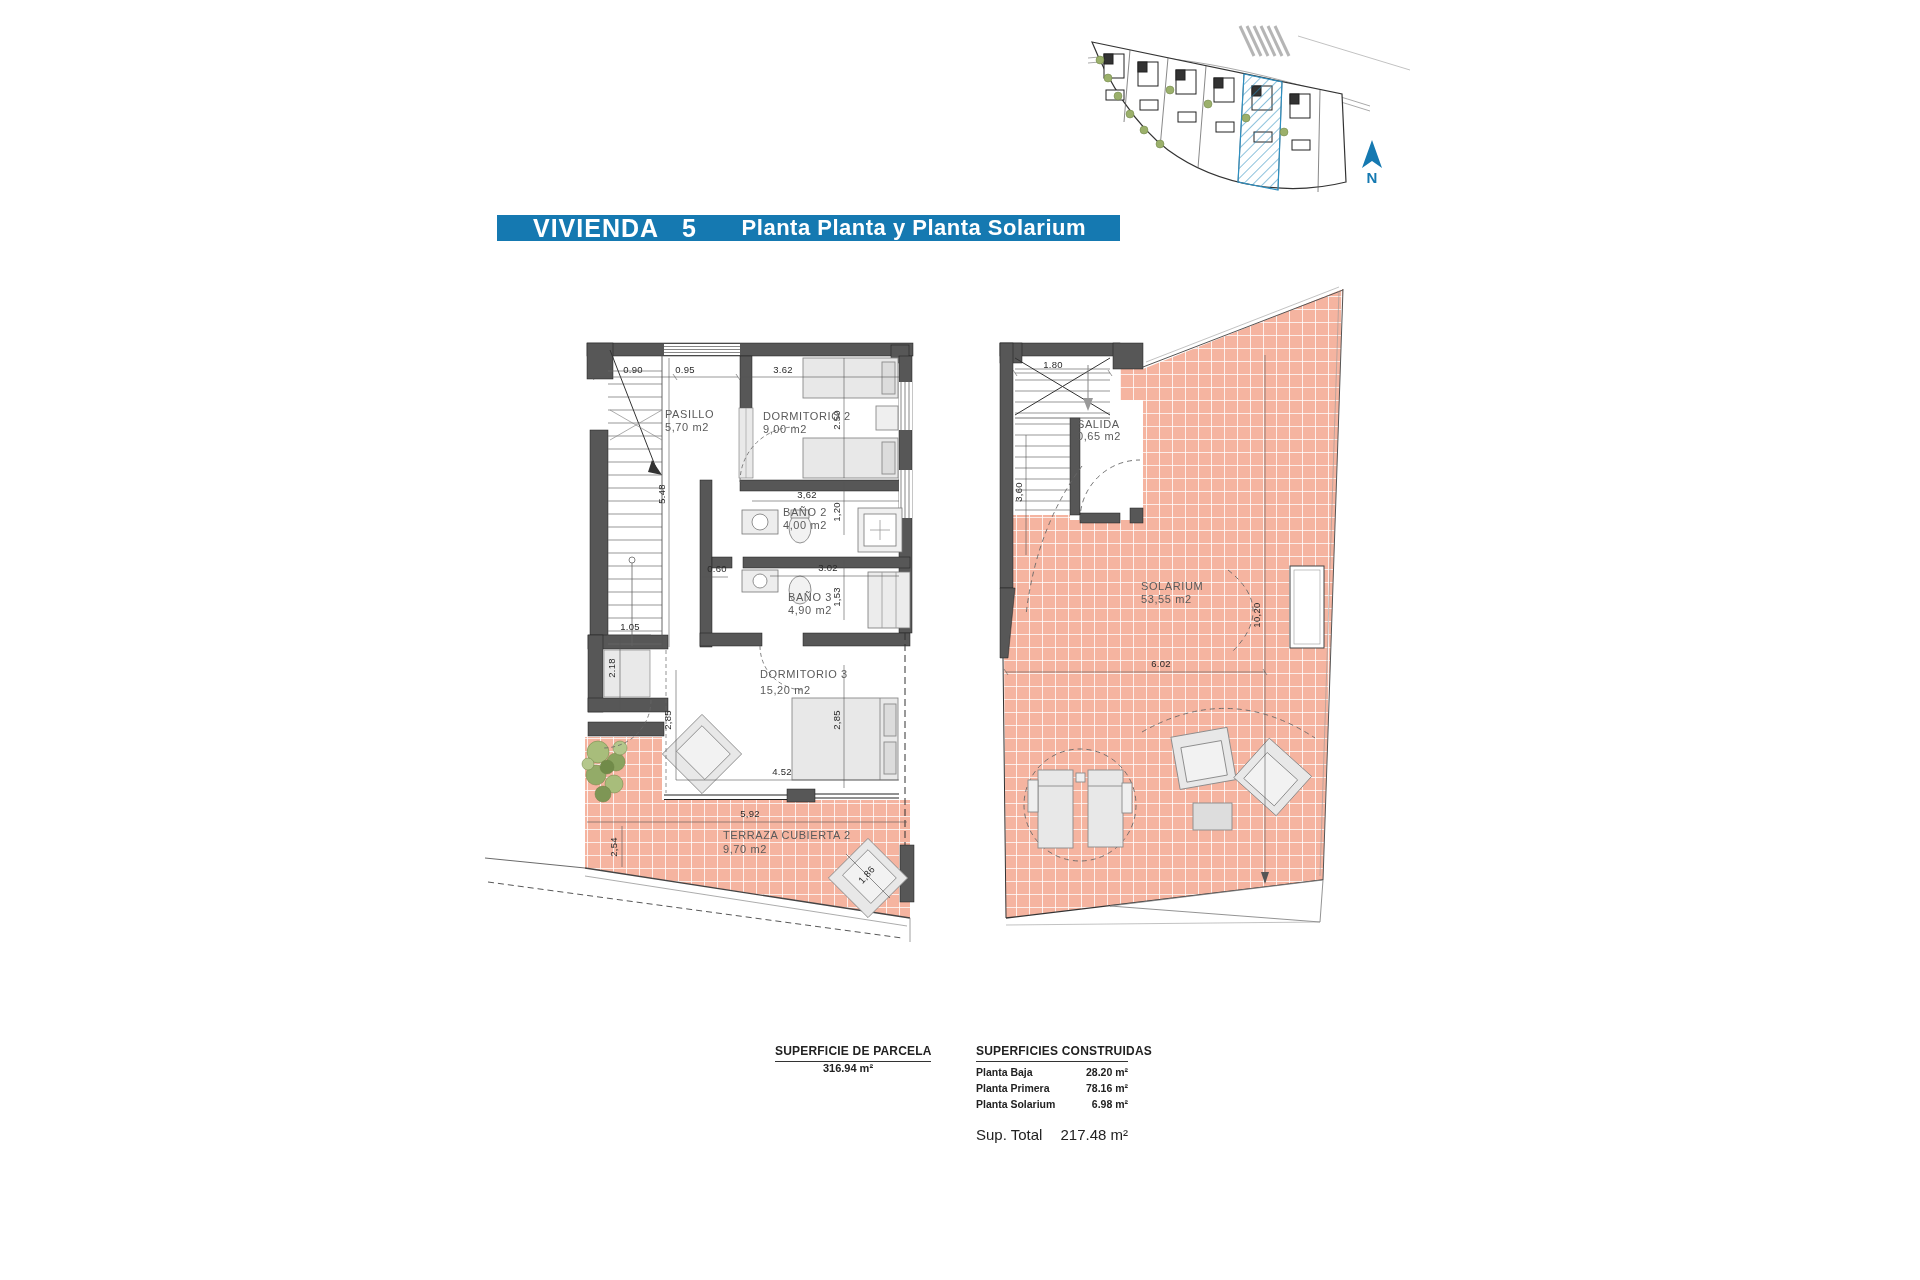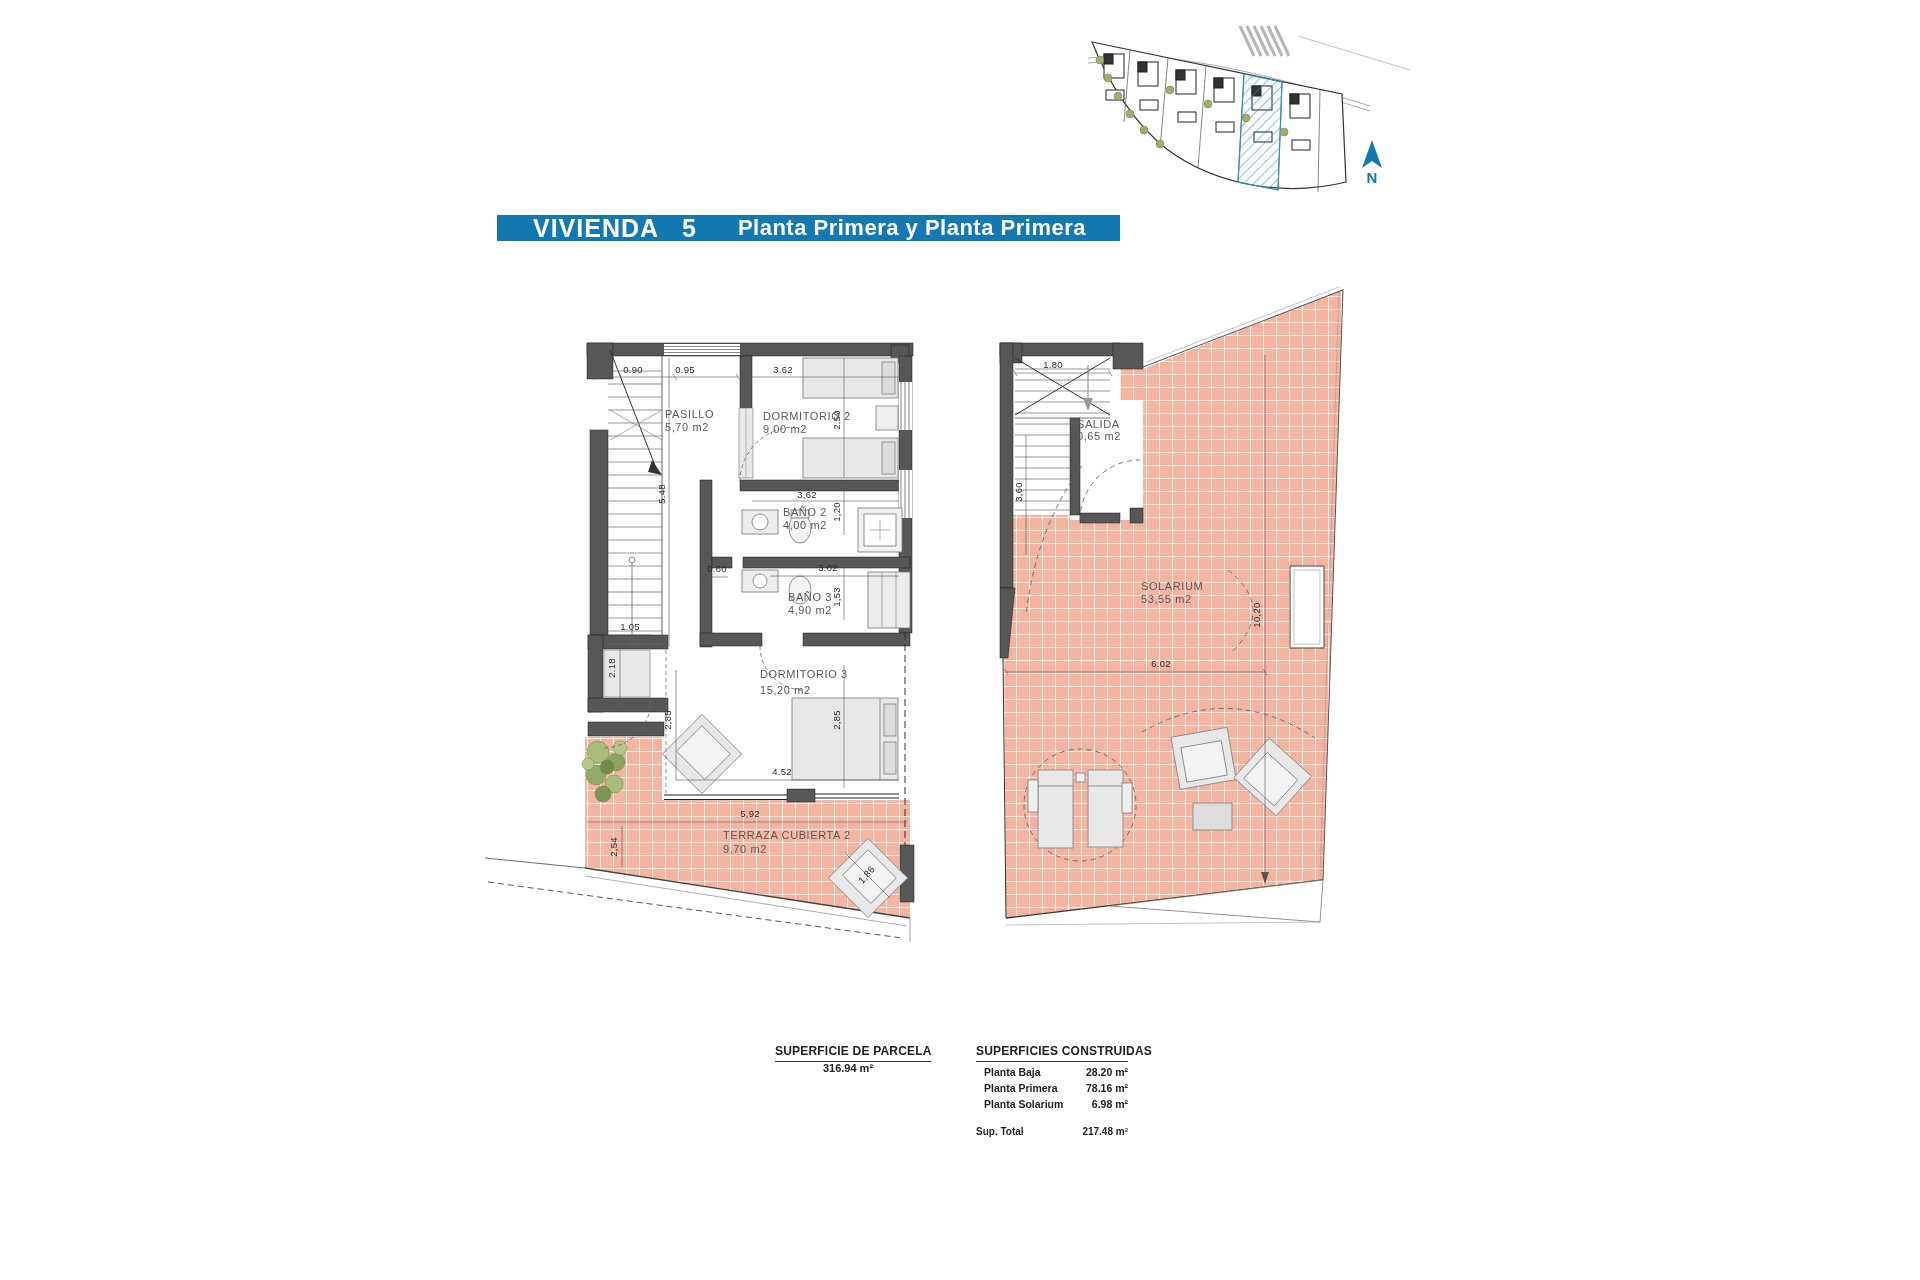--- a/index.html
+++ b/index.html
@@ -21,23 +21,23 @@
   .dim{font-size:9.5px;fill:#2a2a2a;letter-spacing:.3px;}
   .north{font-size:15px;font-weight:bold;fill:#1579b1;}
   
   .sum{position:absolute;font-size:11px;color:#222;}
   .sum .hd{font-weight:bold;font-size:12px;letter-spacing:.2px;
     border-bottom:1.6px solid #333;padding-bottom:3px;white-space:nowrap;}
   .parcela{left:775px;top:1044px;width:156px;}
   .parcela .hd{text-align:right;}
   .parcela .val{margin-top:0;text-align:center;padding-right:10px;font-weight:600;}
   .construidas{left:976px;top:1044px;width:152px;}
-  .construidas .row{display:flex;justify-content:space-between;margin-top:4px;font-size:10.5px;font-weight:600;margin-left:8px;}
+  .construidas .row{display:flex;justify-content:space-between;margin-top:4px;font-size:10.5px;font-weight:600;}
   .construidas .row:first-of-type{margin-top:9px;}
-  .construidas .total{display:flex;justify-content:space-between;margin-top:16px;font-size:10px;font-weight:700;}
+  .construidas .total{display:flex;justify-content:space-between;margin-top:16px;font-size:15px;font-weight:400;}
 </style>
 </head>
 <body>
 
 <svg style="position:absolute;left:1080px;top:20px" width="330" height="180" viewBox="0 0 330 180">
   <defs>
     <pattern id="hatchBlue" width="7" height="7" patternUnits="userSpaceOnUse" patternTransform="rotate(45)">
       <line x1="0" y1="0" x2="0" y2="7" stroke="#2e8fc0" stroke-width="2"></line>
     </pattern>
   </defs>
@@ -117,21 +117,21 @@
   </g>
 
   <g>
     <polygon points="292,120 282,148 292,141 302,148" fill="#1579b1"></polygon>
     <text class="north" x="292" y="163" text-anchor="middle">N</text>
   </g>
 </svg>
 
 <div class="titlebar" style="background: rgb(21, 121, 177);">
   <span class="t1">VIVIENDA   5</span>
-  <span class="t2">Planta Primera y Planta Primera</span>
+  <span class="t2">Planta Planta y Planta Solarium</span>
 </div>
 
 <svg style="position:absolute;left:470px;top:270px" width="950" height="690" viewBox="0 0 950 690">
   <defs>
     <pattern id="tiles" width="13" height="13" patternUnits="userSpaceOnUse">
       <rect width="13" height="13" fill="#f5b4a0"></rect>
       <path d="M0 0 H13 M0 0 V13" stroke="#ffffff" stroke-width="1.6" fill="none"></path>
     </pattern>
   </defs>
 

